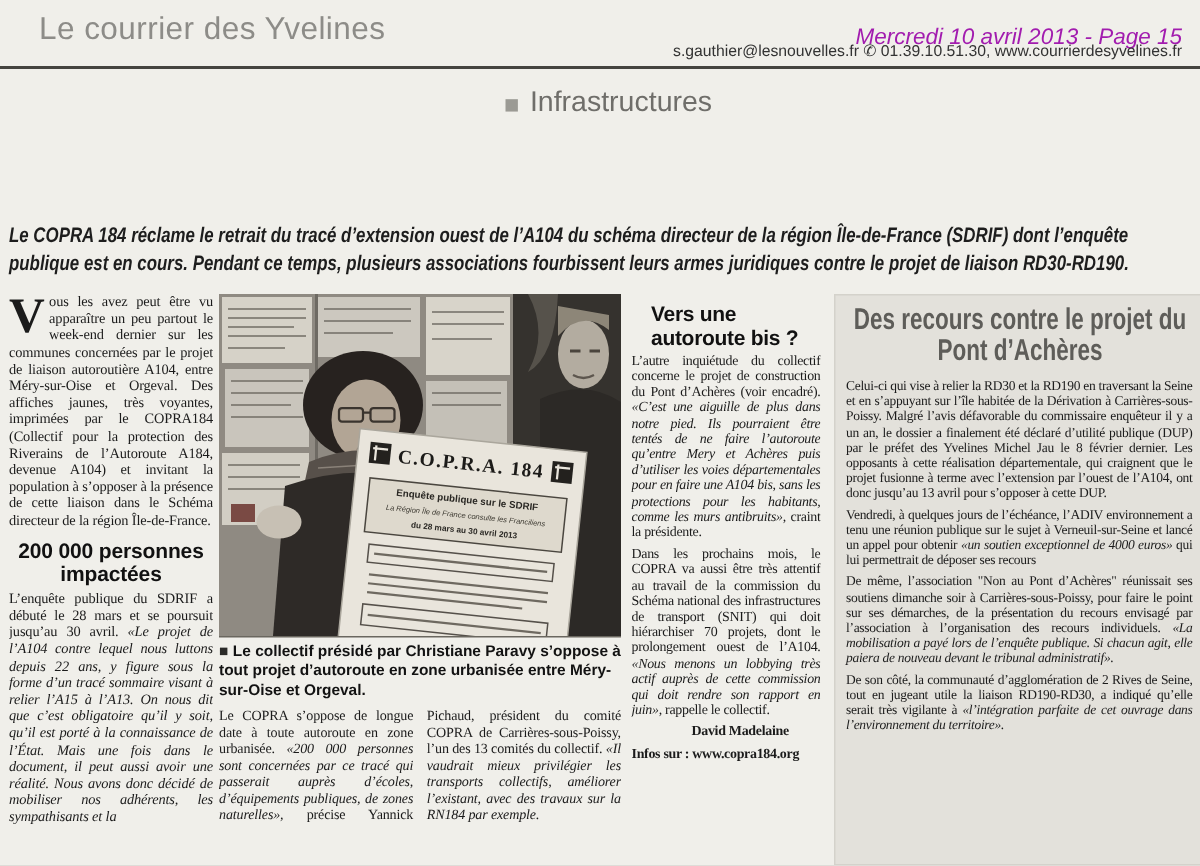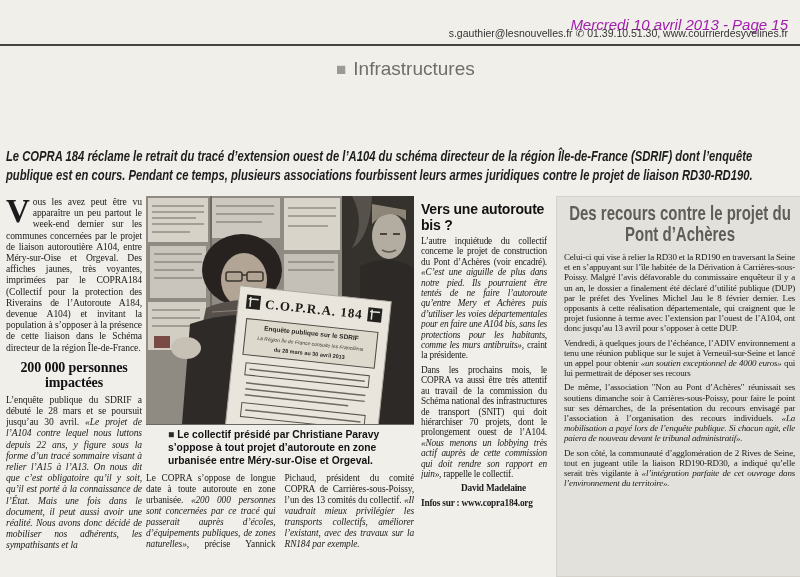--- a/index.html
+++ b/index.html
@@ -24,52 +24,53 @@
         transform-origin:center top;font-family:"Liberation Sans",sans-serif;
         font-weight:bold;font-size:50px;line-height:56px;letter-spacing:-1px;color:#141414;}
   .standfirst{position:absolute;left:6px;top:147px;width:982px;transform:scaleX(.803);
         transform-origin:left top;font-family:"Liberation Sans",sans-serif;font-weight:bold;
         font-style:italic;font-size:14px;line-height:19px;color:#1d1d1d;}
   
   .bodytext p{margin:0 0 4px;text-align:justify;}
   .col1{position:absolute;left:6px;top:196px;width:136px;height:381px;overflow:hidden;
         font-size:9.6px;line-height:11.2px;letter-spacing:-.1px;}
   .dropcap{float:left;font-size:33px;line-height:27px;font-weight:bold;padding:2px 3px 0 0;}
-  .subhead{font-family:Liberation Serif, serif;font-weight:bold;font-size:14px;
+  .subhead{font-family:Liberation Sans, sans-serif;font-weight:bold;font-size:14px;
         line-height:15px;text-align:center;margin:7px 0 4px;color:#111;}
   .quote{font-style:italic;}
   
   .photo-wrap{position:absolute;left:146px;top:196px;width:268px;height:381px;overflow:hidden;}
   .photo{width:268px;height:228px;display:block;background:#8f8a82;outline:1px solid #6a675f;}
   .caption{font-family:"Liberation Sans",sans-serif;font-weight:bold;font-size:10.3px;
-        line-height:13.2px;margin-top:4px;color:#121212;margin-left:22px;}
+        line-height:13.2px;margin-top:4px;color:#121212;}
   .caption-bullet{margin-right:3px;color:#2a2a28;}
   .midcols{margin-top:5px;height:114px;overflow:hidden;column-count:2;column-gap:9px;
         font-size:9.4px;line-height:11px;letter-spacing:-.1px;}
   
   .col4{position:absolute;left:421px;top:196px;width:126px;height:381px;overflow:hidden;
         font-size:9.3px;line-height:10.4px;letter-spacing:-.2px;}
   .subhead4{font-family:"Liberation Sans",sans-serif;font-weight:bold;font-size:14px;
-        line-height:16px;margin:5px 0 3px;text-align:left;color:#111;}
+        line-height:16px;margin:5px 13px 3px;text-align:left;color:#111;}
   .author{text-align:right;font-weight:bold;margin:2px 0 1px;padding-left:40px;}
   .info{font-weight:bold;}
   
   .sidebar{position:absolute;left:556px;top:196px;width:247px;height:381px;background:#e3e1db;
         box-sizing:border-box;padding:5px 8px;overflow:hidden;box-shadow:inset 0 0 0 1px #d4d2cb;}
   .sidebar-title{font-family:"Liberation Sans",sans-serif;font-weight:bold;color:#5e5d59;
         text-align:center;font-size:20px;line-height:21px;width:308px;margin:2px 0 7px -38px;
         transform:scaleX(.75);transform-origin:center top;}
   .sidebar p{margin:0 0 4px;text-align:justify;font-size:9px;line-height:10.2px;
         letter-spacing:-.2px;color:#1c1c1c;}
 </style>
 </head>
 <body>
 
 <div class="page">
 
+  <div class="masthead">Le courrier des Yvelines</div>
   <div class="issue">Mercredi 10 avril 2013 - Page 15</div>
   <div class="contact">s.gauthier@lesnouvelles.fr ✆ 01.39.10.51.30, www.courrierdesyvelines.fr</div>
   <div class="header-rule"></div>
 
   <div class="kicker">
     <span class="kicker-square">■</span>
     <span class="kicker-label">Infrastructures</span>
   </div>
 
   <div class="standfirst">Le COPRA 184 réclame le retrait du tracé d’extension ouest de l’A104 du schéma directeur de la région Île-de-France (SDRIF) dont l’enquête publique est en cours. Pendant ce temps, plusieurs associations fourbissent leurs armes juridiques contre le projet de liaison RD30-RD190.</div>

